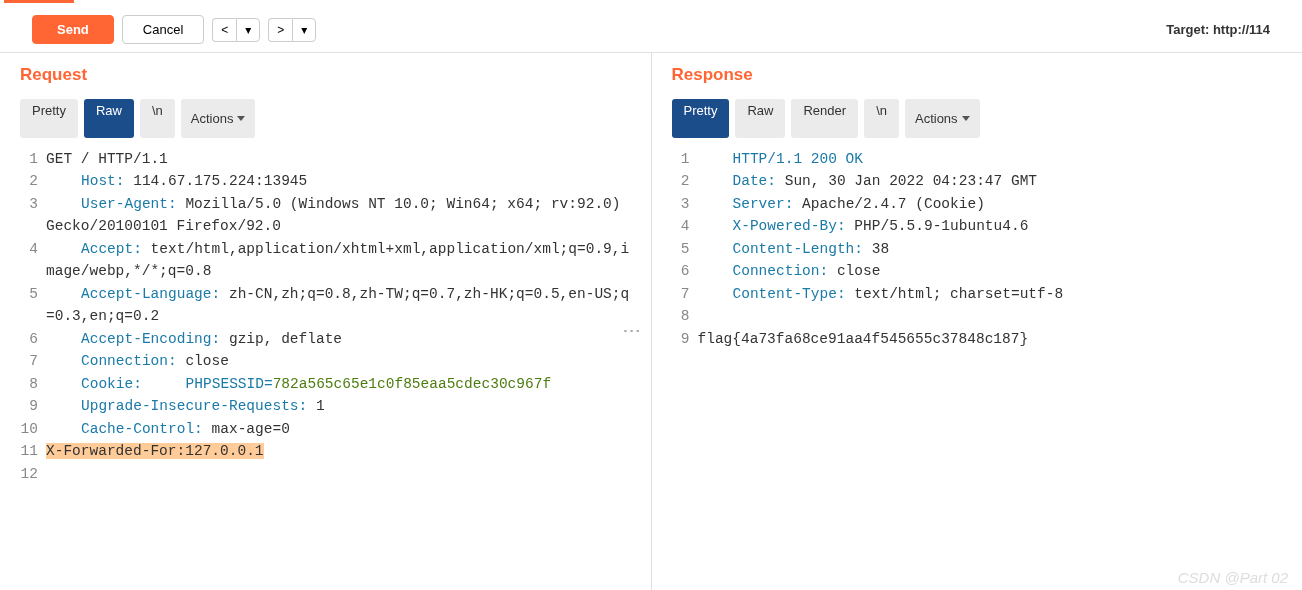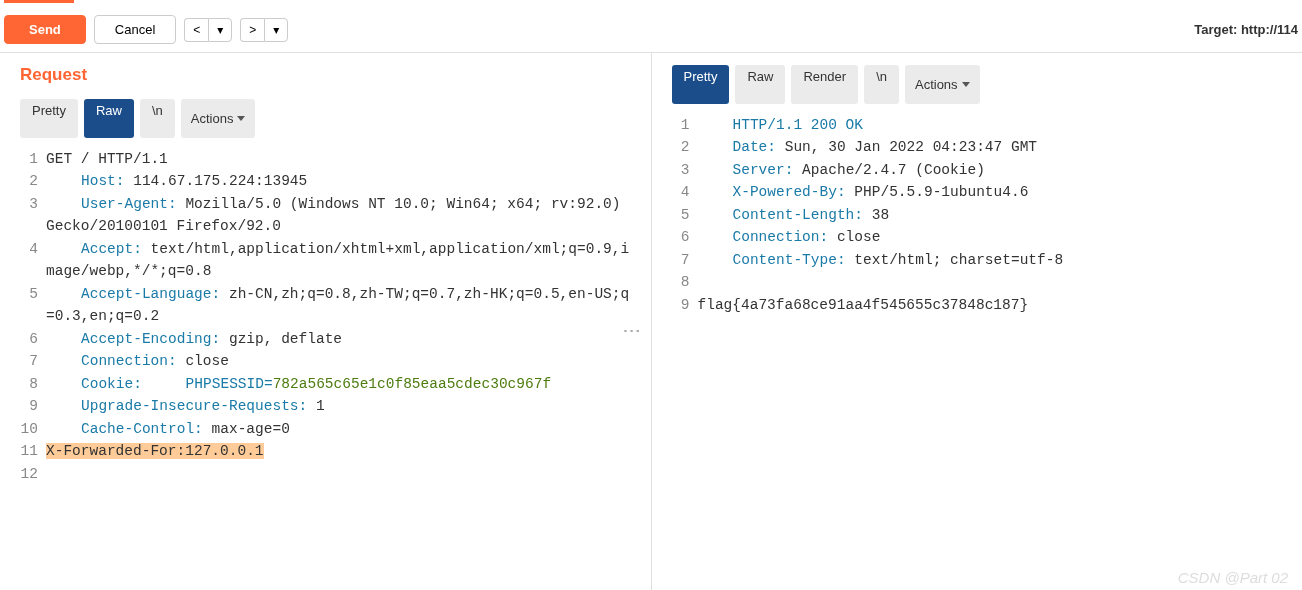--- a/index.html
+++ b/index.html
@@ -1,17 +1,17 @@
 <!DOCTYPE html>
 <html><head>
 <meta charset="utf-8">
 <style>
 * { margin: 0; padding: 0; box-sizing: border-box; }
 body { font-family: Arial, sans-serif; font-size: 13px; background: #fff; color: #333; }
-.toolbar { display: flex; align-items: center; padding: 8px 4px; border-bottom: 1px solid #e0e0e0; justify-content: space-between; }
+.toolbar { display: flex; align-items: center; padding: 8px 32px; border-bottom: 1px solid #e0e0e0; justify-content: space-between; }
 .toolbar-left { display: flex; gap: 8px; align-items: center; }
 .btn { padding: 6px 20px; border-radius: 4px; border: 1px solid #ccc; background: #fff; cursor: pointer; font-size: 13px; }
 .btn-send { background: #ff6633; color: #fff; border-color: #ff6633; font-weight: bold; padding: 6px 24px; }
 .btn-group { display: flex; }
 .btn-sm { padding: 4px 8px; border: 1px solid #ccc; background: #fff; cursor: pointer; font-size: 12px; }
 .btn-sm:first-child { border-radius: 4px 0 0 4px; border-right: none; }
 .btn-sm:last-child { border-radius: 0 4px 4px 0; }
 .target { font-weight: bold; font-size: 13px; }
 .panels { display: flex; height: calc(100vh - 52px); }
 .panel { flex: 1; padding: 12px 20px; overflow: auto; }
@@ -114,20 +114,21 @@
         </div>
         <div class="line">
           <div class="gutter">12</div>
           <div class="code"><span></span></div>
         </div>
       </div>
     <div class="more-dots">⋮</div>
   </div>
 
   <div class="panel">
+    <div class="panel-title">Response</div>
     <div class="tab-row">
       <div class="tab active">Pretty</div>
       <div class="tab">Raw</div>
       <div class="tab">Render</div>
       <div class="tab">\n</div>
       <div class="actions-btn">
         <span>Actions</span>
         <span class="chevron"></span>
       </div>
     </div>

